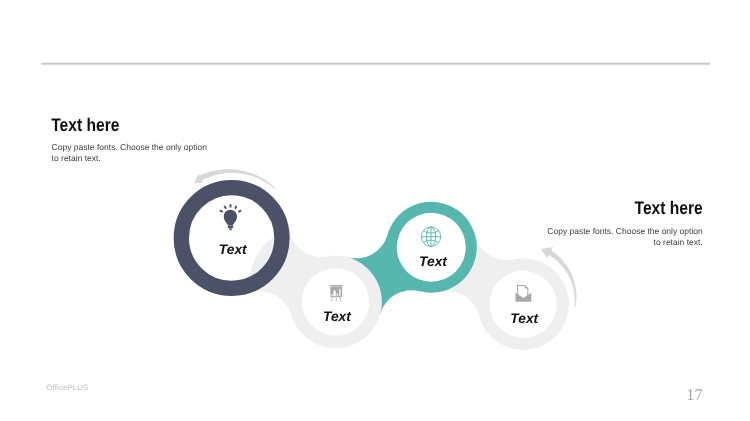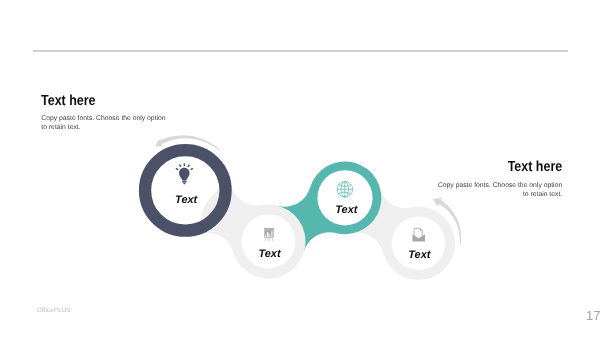--- a/index.html
+++ b/index.html
@@ -16,21 +16,21 @@
 
   #left-block{left:41.3px;top:93.5px;}
   #right-block{left:338px;top:160.2px;width:224.2px;text-align:right;}
   #right-block .ttl{transform:scaleX(0.855);transform-origin:right top;}
 
   #diagram{position:absolute;left:0;top:0;}
   .nodelbl{font-weight:bold;font-style:italic;font-size:11px;fill:#111111;
            font-family:"Liberation Sans",sans-serif;}
 
   .footer-left{position:absolute;left:37.1px;top:307.2px;font-size:6.25px;color:#bcbcbc;letter-spacing:.1px;}
-  .footer-right{position:absolute;left:586px;top:307.8px;font-size:13px;color:#a6a6a6;}
+  .footer-right{position:absolute;left:549px;top:307.8px;font-size:13px;color:#a6a6a6;font-family:Liberation Serif, serif;}
 </style>
 </head>
 <body>
 
 <div id="slide">
 
   <div class="hdr-rule"></div>
 
   <div class="tb" id="left-block">
     <div class="ttl">Text here</div>

